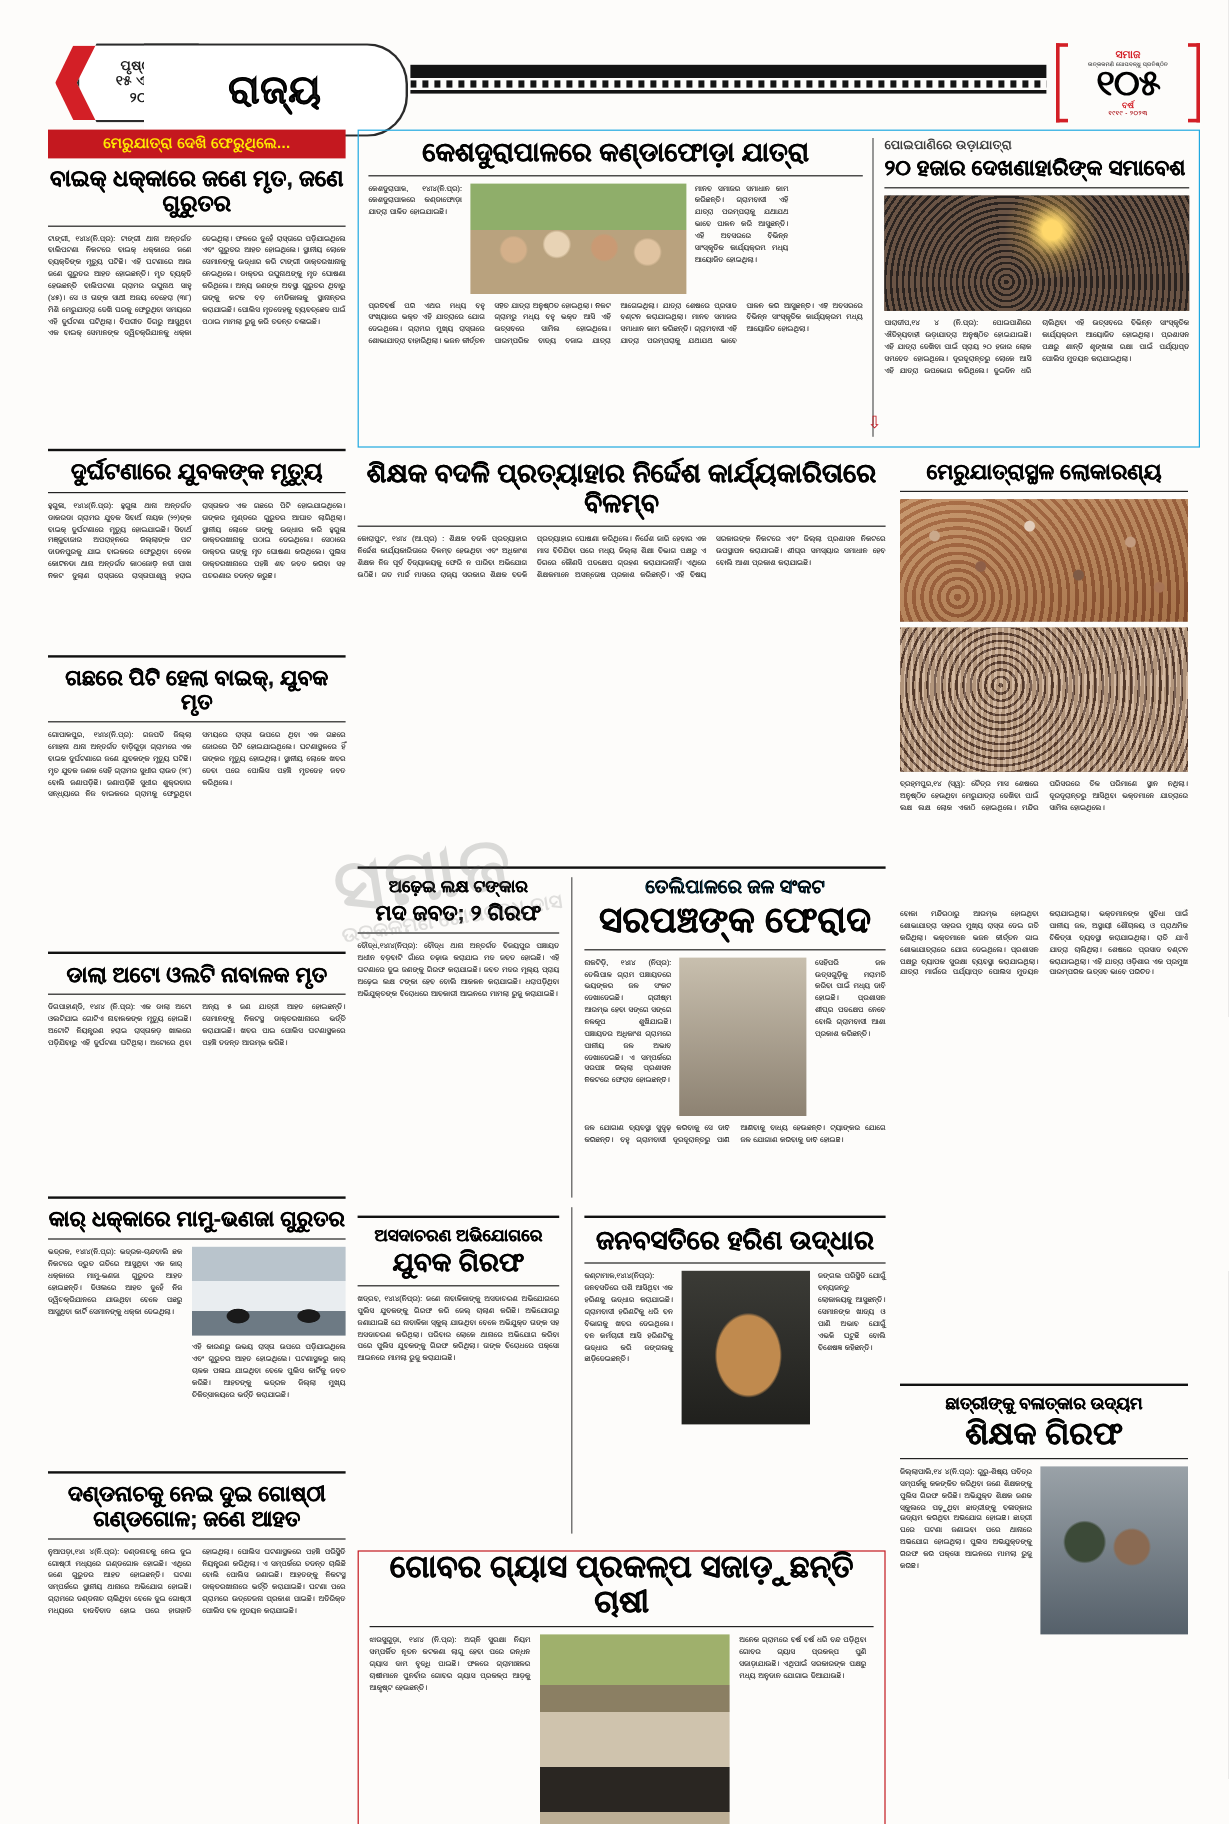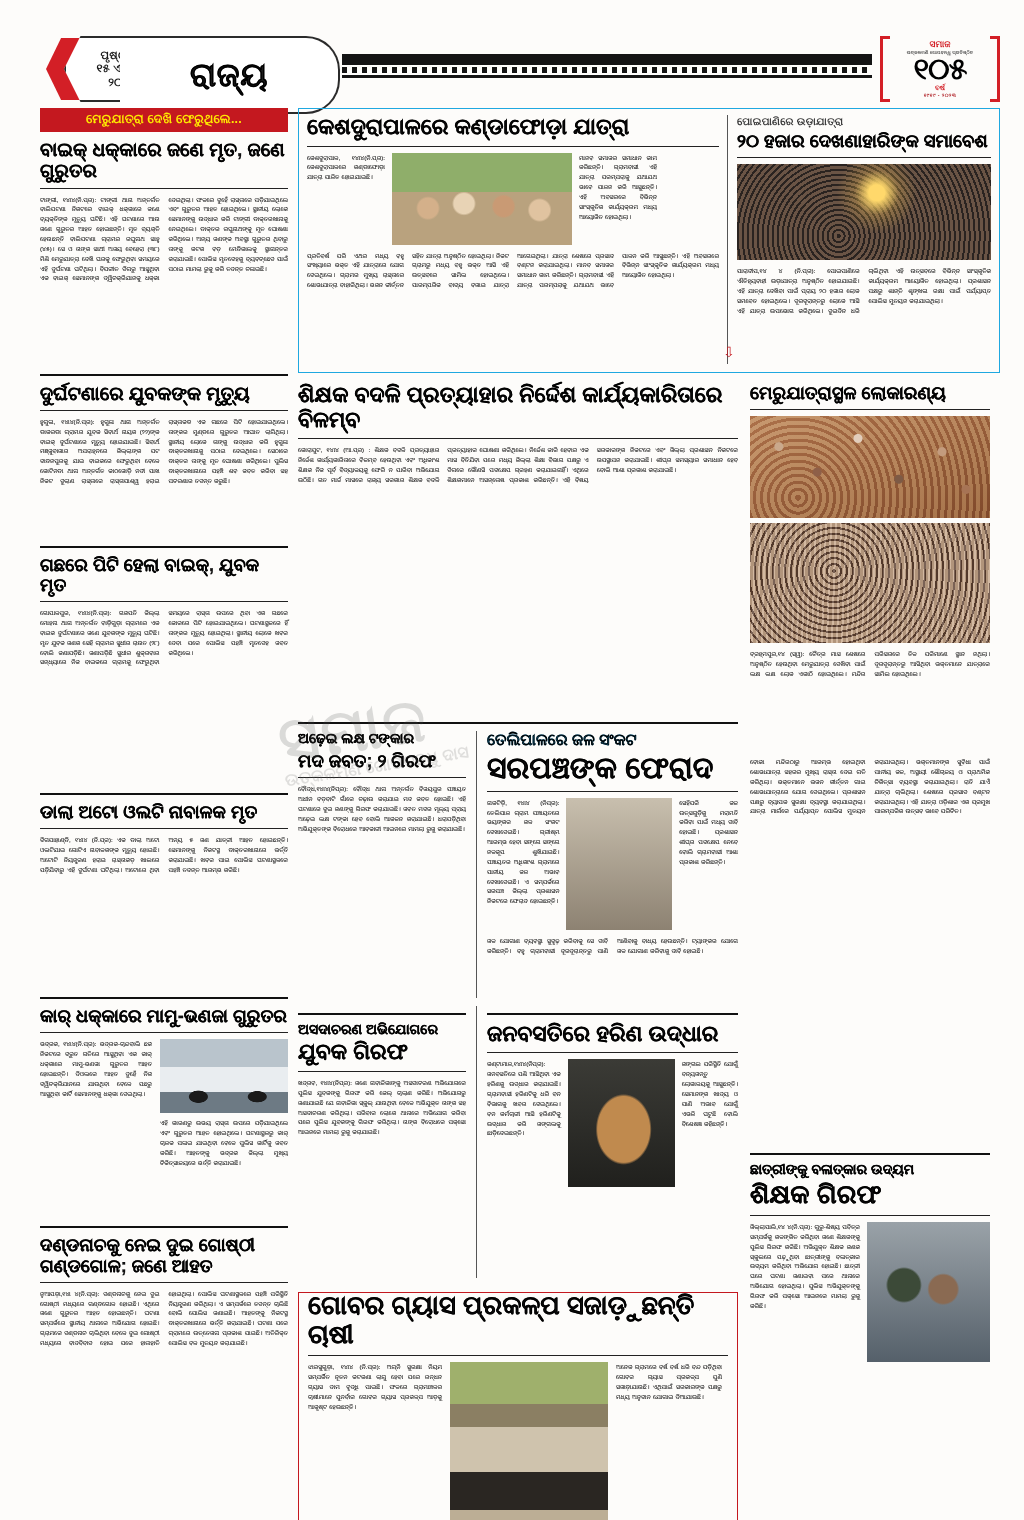--- a/index.html
+++ b/index.html
@@ -63,21 +63,21 @@
   .colR { left:710px; top:0; width:240px; }
 
   
   .kicker {
     background:#c4181f; color:#ffea00; font-size:12.5px; font-weight:800;
     text-align:center; padding:4px 4px 5px; letter-spacing:.2px;
   }
   .kicker.dark { background:#8d1114; color:#ffffff; }
   .kicker.plain { background:none; color:#3b3b3b; font-size:10.5px; font-weight:700; text-align:left; padding:0 0 3px;}
   .hl {
-    font-weight:800; color:#111; line-height:1.12; text-align:left;
+    font-weight:800; color:#111; line-height:1.12; text-align:center;
     -webkit-text-stroke:0.25px #000;
   }
   .hl.s1 { font-size:19px; }
   .hl.s2 { font-size:18px; }
   .hl.s3 { font-size:22px; }
   .hl.s4 { font-size:26px; }
   .hl.s5 { font-size:30px; }
   .hl.s6 { font-size:14px; }
   .hl.cyan { color:#1b9ad6; font-size:16px; }
   .hl.left { text-align:left; }

